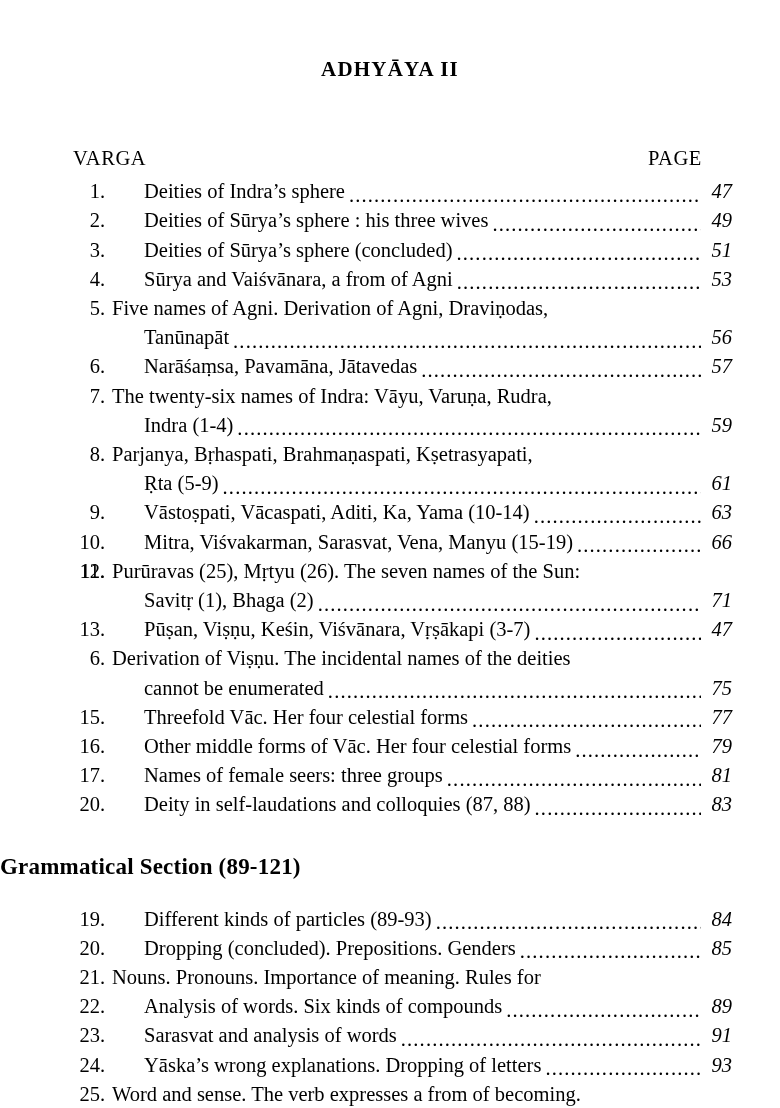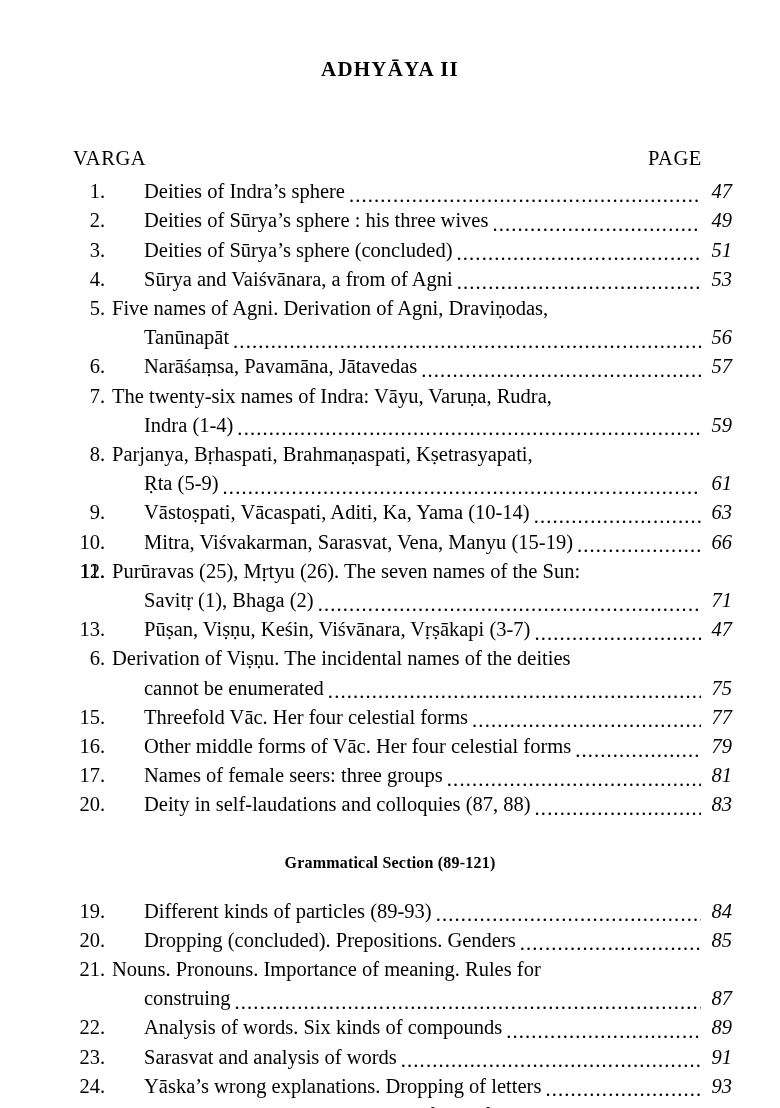--- a/index.html
+++ b/index.html
@@ -96,23 +96,22 @@
     width: 28px;
     text-align: right;
     white-space: nowrap;
     font-style: italic;
   }
   .cont-line {
     display: block;
     white-space: pre-wrap;
   }
   .section-heading {
-    text-align: center;
     font-weight: bold;
-    font-size: 16px;
+    font-size: 23px;
     margin: 0;
     padding-top: 34px;
     padding-bottom: 18px;
     letter-spacing: 0.2px;
   }
 </style>
 </head>
 <body>
 
 <div class="page">
@@ -325,25 +324,20 @@
             <span class="txt">Dropping (concluded). Prepositions. Genders</span>
             <span class="leader"></span>
             <span class="pagenum">85</span>
           </span>
         </span>
       </li>
       <li class="toc-entry">
         <span class="num">21.</span>
         <span class="entry-body">
           <span class="cont-line">Nouns. Pronouns. Importance of meaning. Rules for</span>
-          <span class="lastline">
-            <span class="txt">construing</span>
-            <span class="leader"></span>
-            <span class="pagenum">87</span>
-          </span>
         </span>
       </li>
       <li class="toc-entry">
         <span class="num">22.</span>
         <span class="entry-body">
           <span class="lastline">
             <span class="txt">Analysis of words. Six kinds of compounds</span>
             <span class="leader"></span>
             <span class="pagenum">89</span>
           </span>

